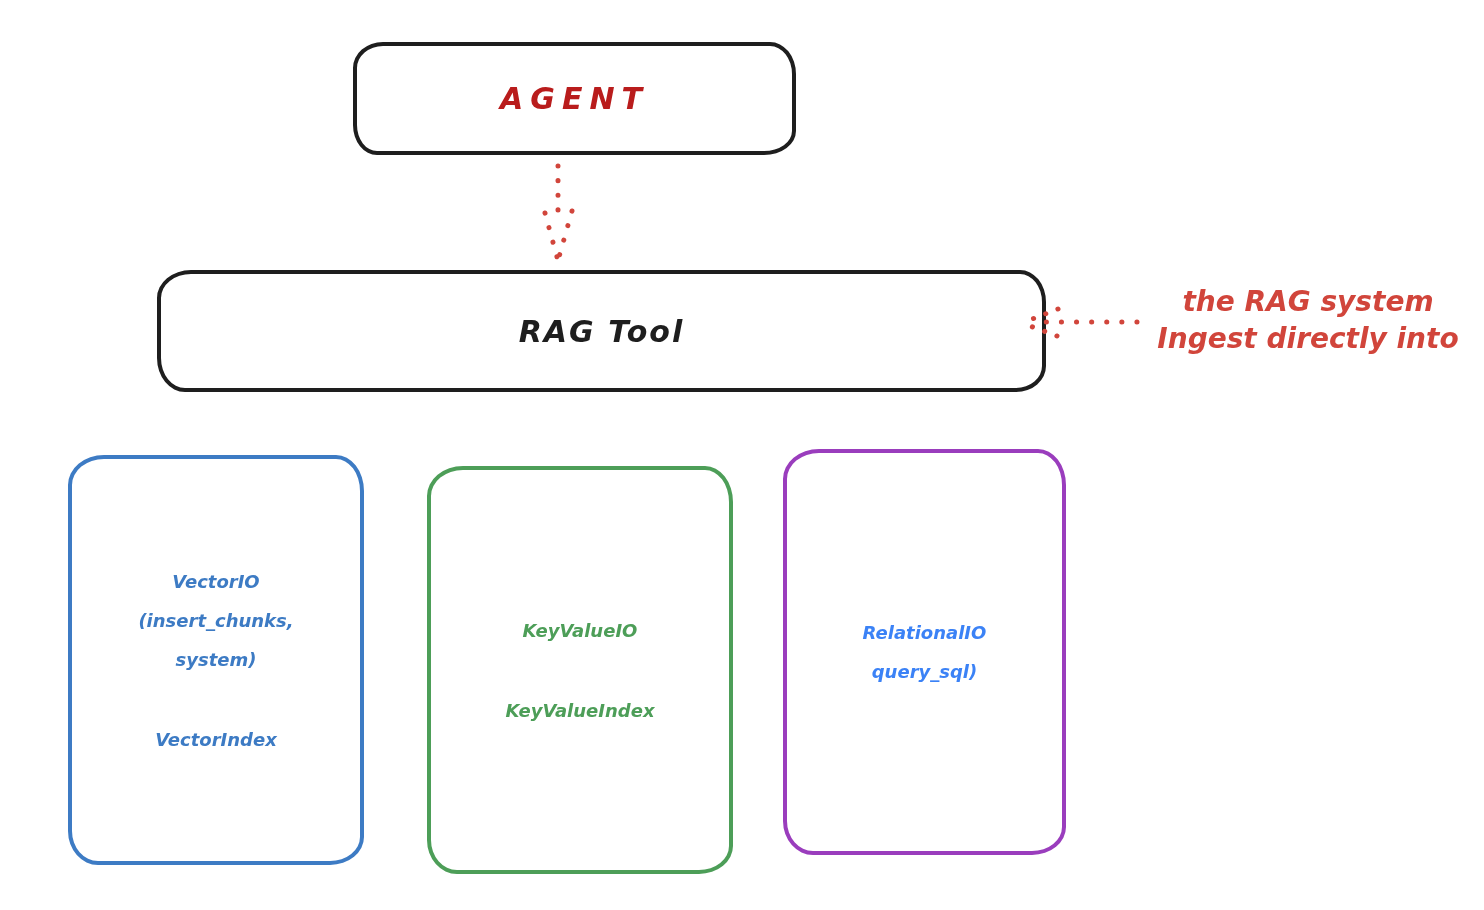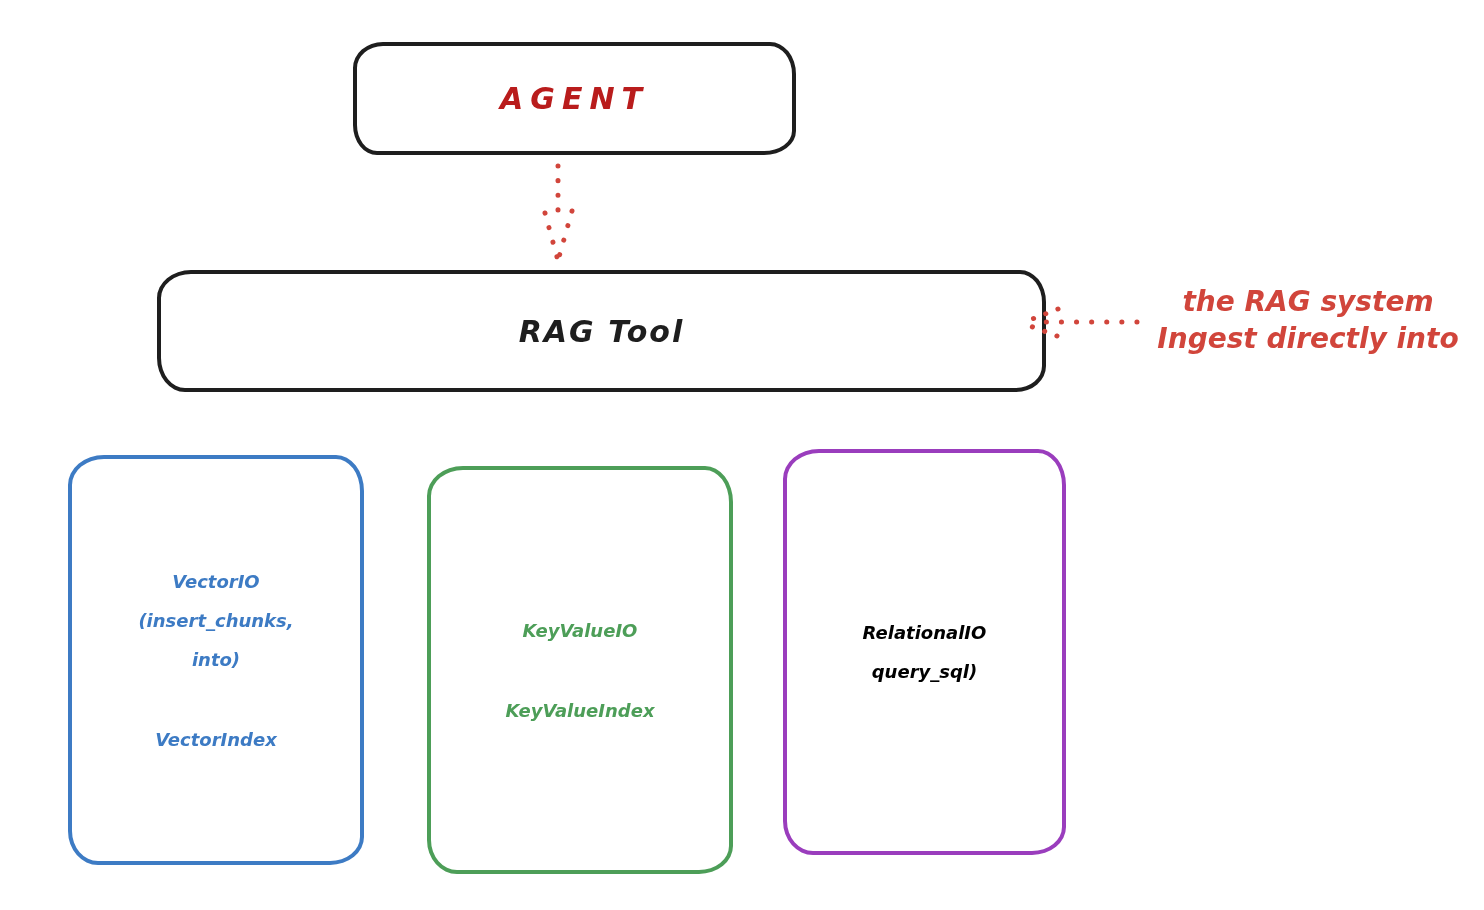--- a/index.html
+++ b/index.html
@@ -53,21 +53,21 @@
   #backend-relational { left: 783px; top: 449px; width: 283px; height: 406px; border-color: #9a3dbd; }
   .backend-lines {
     text-align: center;
     font-size: 18px;
     font-weight: bold;
     line-height: 39px;
     font-style: italic;
   }
   #backend-vector     .backend-lines { color: #3d7bc4; }
   #backend-keyvalue   .backend-lines { color: #4d9e58; }
-  #backend-relational .backend-lines { color: #000000; }
+  #backend-relational .backend-lines { color: #3b82f6; }
   .index-label { margin-top: 41px; }
   
   #ingest-caption {
     position: absolute;
     left: 1140px; top: 283px; width: 336px;
     text-align: center;
     color: #d1453b;
     font-size: 28px;
     font-weight: bold;
     font-style: italic;
@@ -108,21 +108,21 @@
 
   <div id="ingest-caption">
     <div>the RAG system</div>
     <div>Ingest directly into</div>
   </div>
 
   <div id="backend-vector" class="sketch-box backend-box">
     <div class="backend-lines">
       <div>VectorIO</div>
       <div>(insert_chunks,</div>
-      <div>into)</div>
+      <div>system)</div>
       <div class="index-label">VectorIndex</div>
     </div>
   </div>
 
   <div id="backend-keyvalue" class="sketch-box backend-box">
     <div class="backend-lines">
       <div>KeyValueIO</div>
       <div class="index-label">KeyValueIndex</div>
     </div>
   </div>

